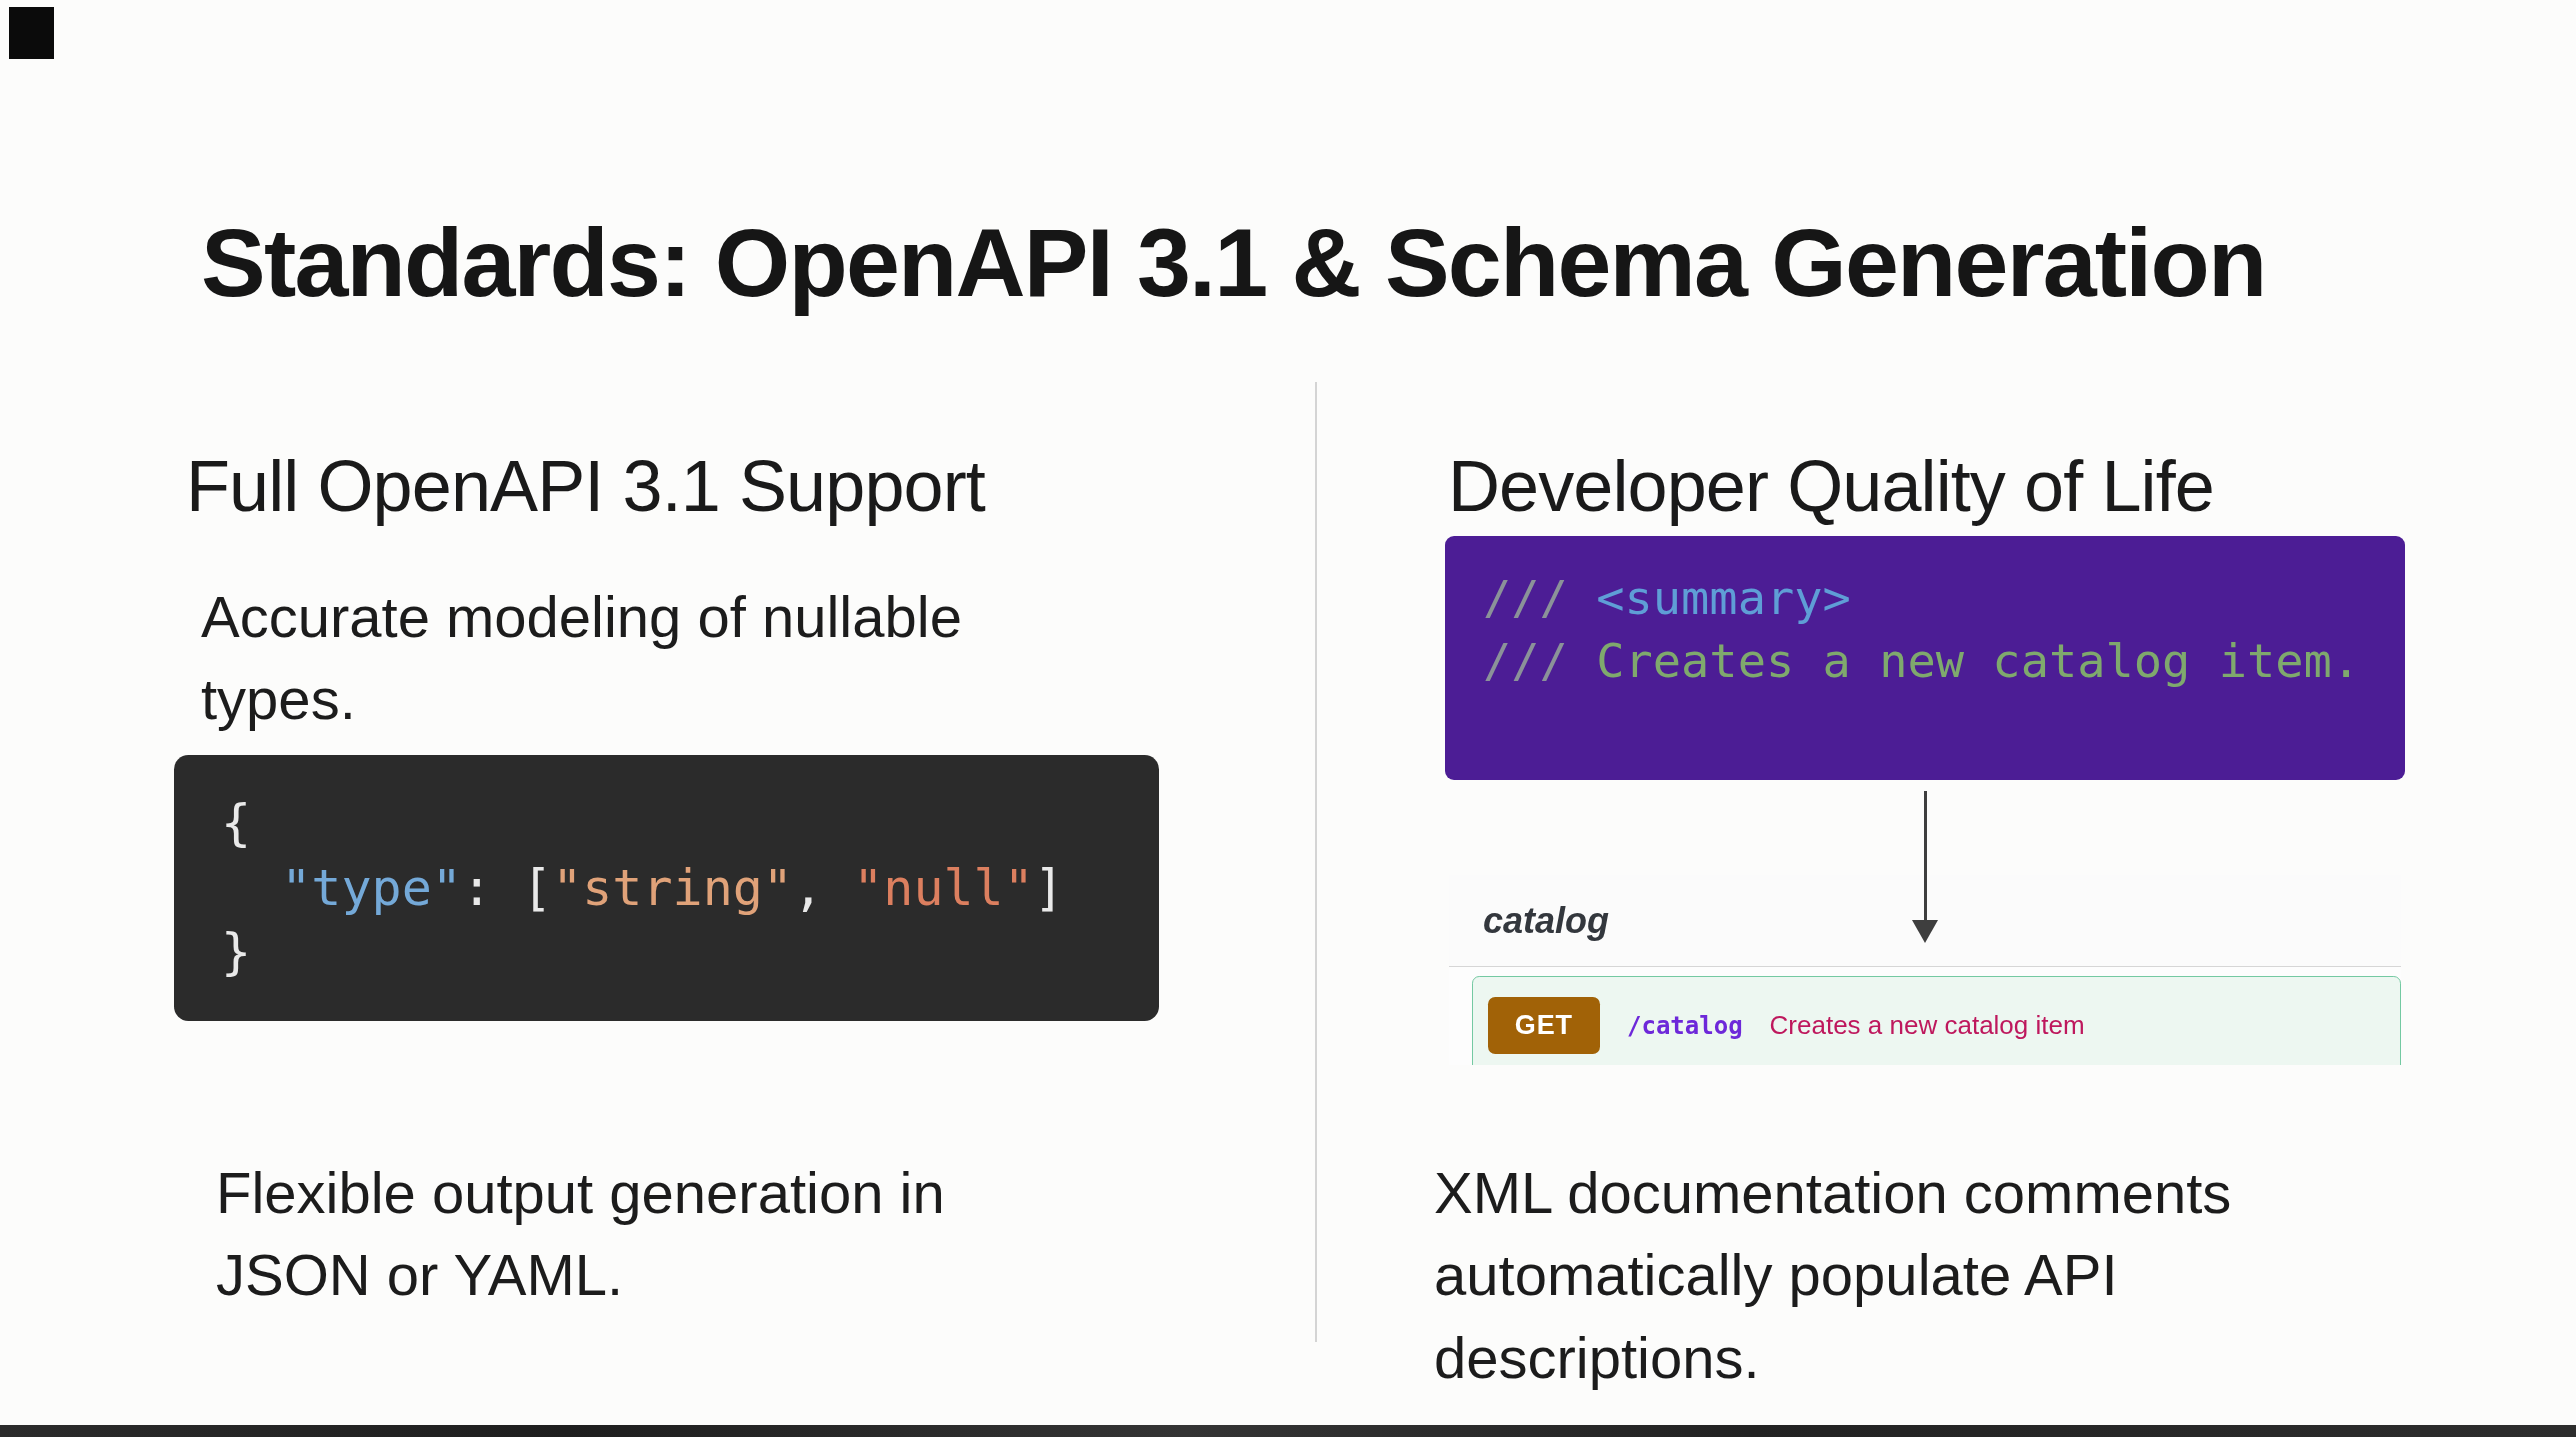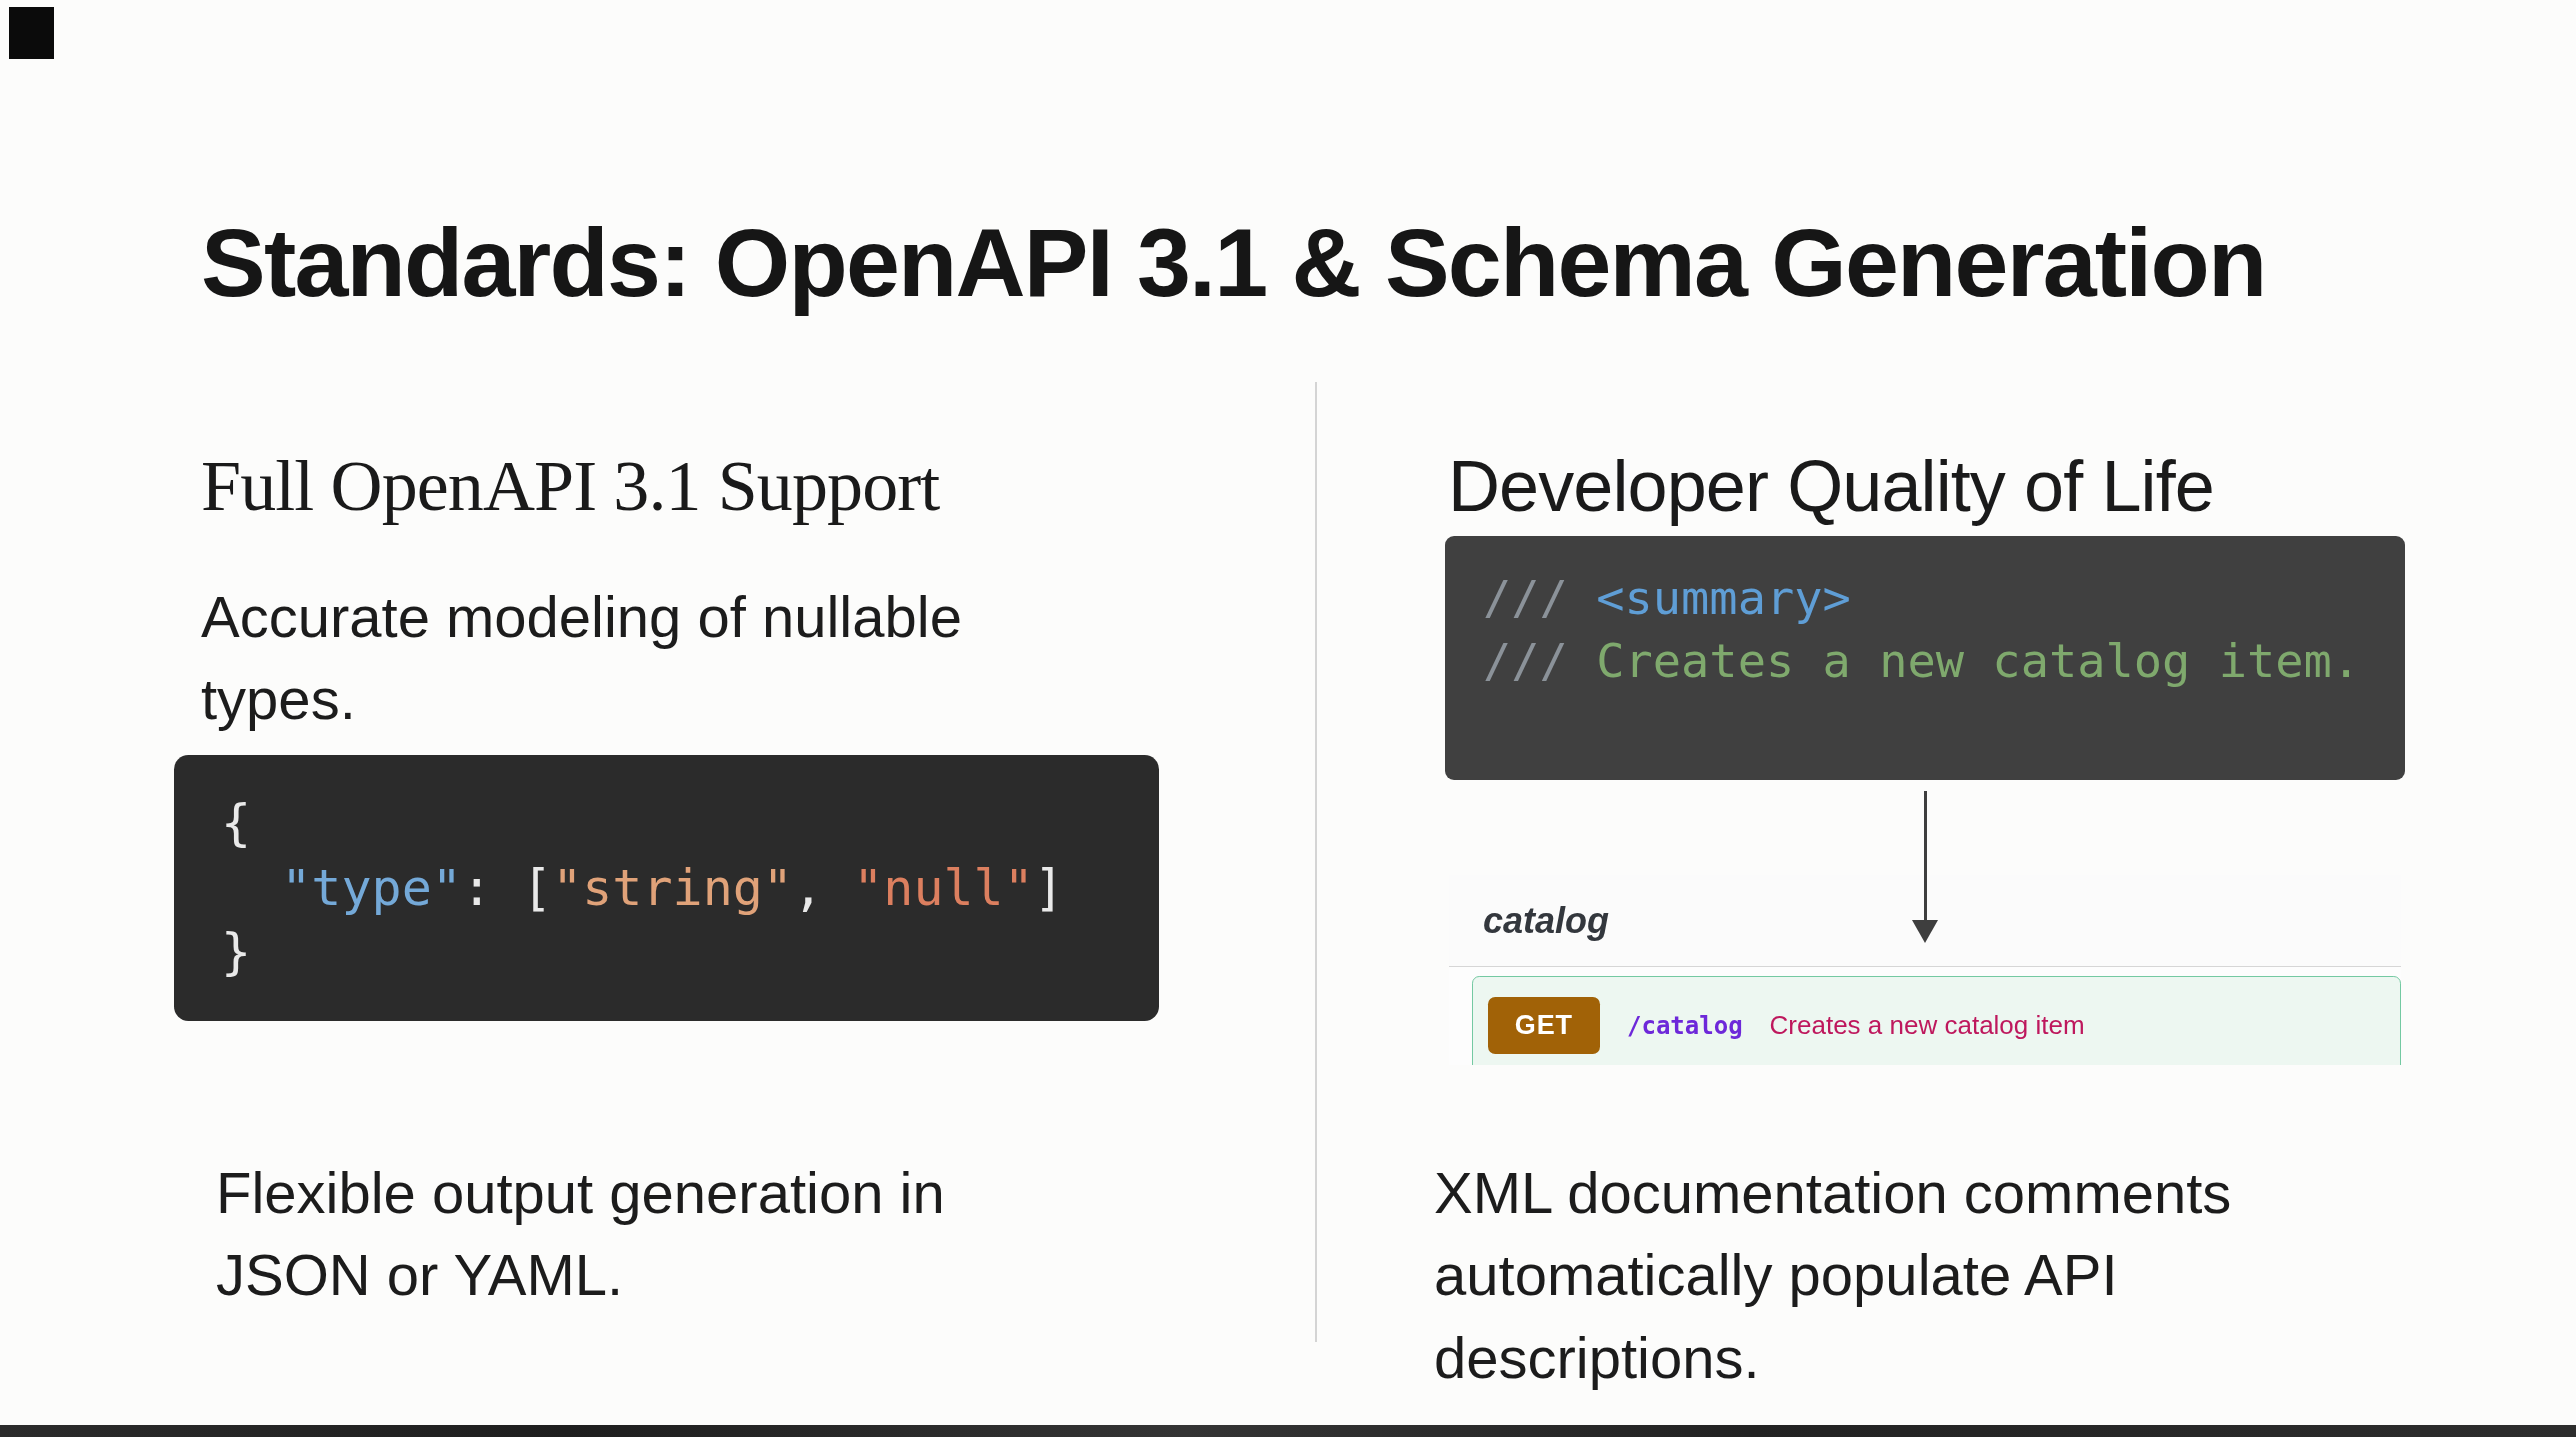--- a/index.html
+++ b/index.html
@@ -27,21 +27,21 @@
     position: absolute; left: 201px; top: 142px;
     font-size: 97px; font-weight: 600; letter-spacing: -1.8px;
     color: #161616; white-space: nowrap;
   }
 
   .col-heading {
     position: absolute; top: 385px;
     font-size: 72px; font-weight: 500; letter-spacing: -0.9px;
     color: #1a1a1a; white-space: nowrap;
   }
-  .heading-left { left: 201px; font-family: Liberation Serif, serif; }
+  .heading-left { left: 186px; }
   .heading-right { left: 1448px; }
 
   .divider {
     position: absolute; left: 1315px; top: 382px;
     width: 1.8px; height: 960px; background: #d4d4d4;
   }
 
   .body-text {
     position: absolute;
     font-size: 58px; line-height: 1.42; color: #1c1c1c;
@@ -64,21 +64,21 @@
     padding: 36px 47px;
     font-size: 50px; line-height: 1.29;
   }
   .json-key  { color: #74a9d8; }
   .json-str  { color: #e0a279; }
   .json-null { color: #dc7f5f; }
   .punct     { color: #e9e9e9; }
 
   .code-right {
     left: 1445px; top: 536px; width: 960px; height: 244px;
-    background: #404040; border-radius: 9px;
+    background: #4c1d95; border-radius: 9px;
     padding: 31px 38px;
     font-size: 47px; line-height: 1.33;
   }
   .xml-slash   { color: #8b9299; }
   .xml-tag     { color: #5f9ed6; }
   .xml-comment { color: #7fa96d; }
 
   
   .arrow {
     position: absolute; left: 1912px; top: 791px;

